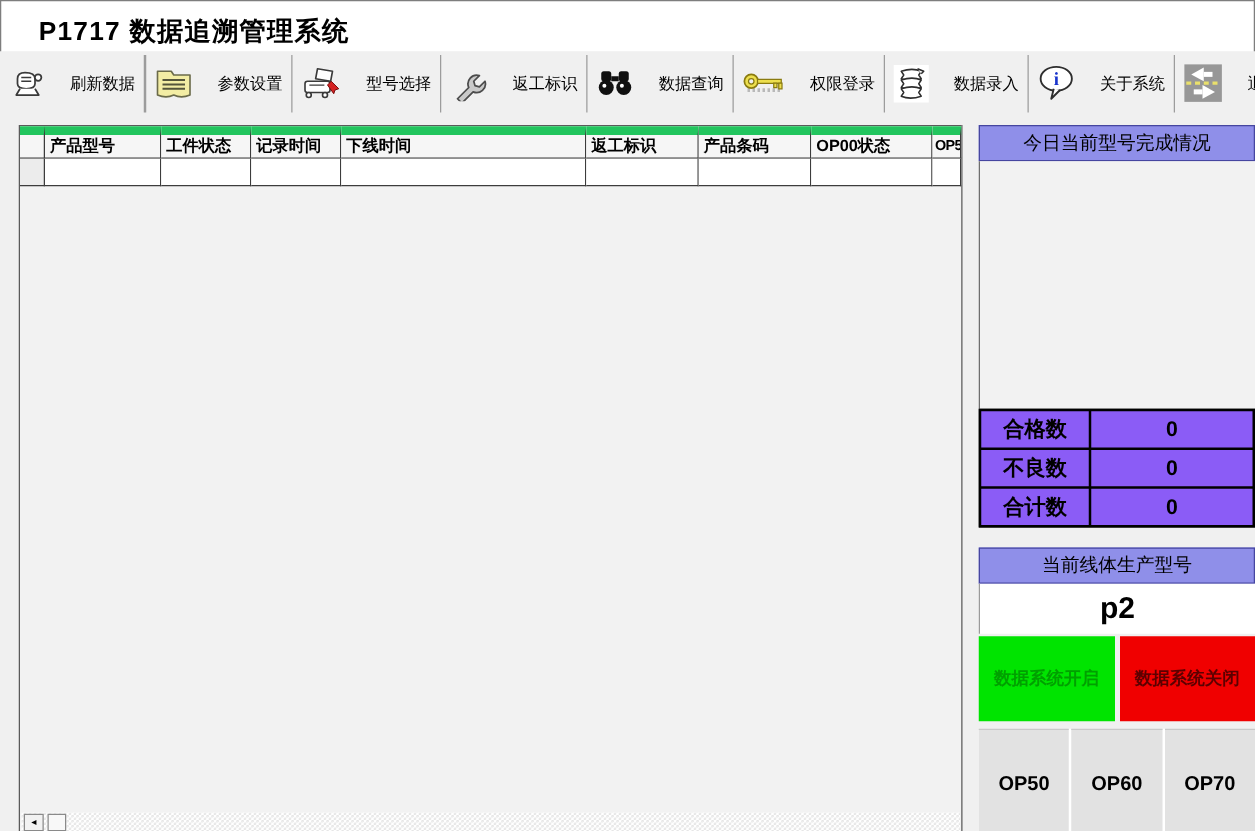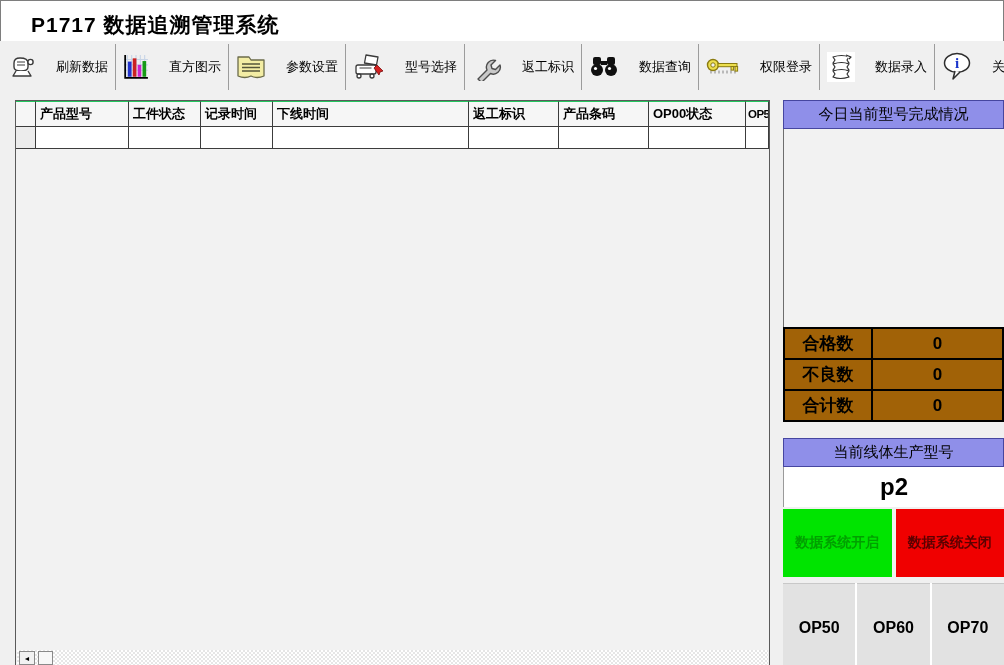--- a/index.html
+++ b/index.html
@@ -32,21 +32,21 @@
   .iconbox.white { background:#fff; padding:1px; }
 
   
   .table-area {
     position:absolute; left:15px; top:100px; width:755px; height:565px;
     background:#f2f2f2; border-left:1px solid #5a5a5a; border-right:1px solid #5a5a5a;
   }
   .grid-header, .grid-row { display:grid; grid-template-columns:20px 93px 72px 72px 196px 90px 90px 97px 1fr; }
   .grid-header { height:27px; border-top:1px solid #5a5a5a; }
   .grid-header .hcell {
-    background:#f6f6f6; border-right:1px solid #3c3c3c; border-bottom:1px solid #3c3c3c; border-top:1px solid #22c55e;
+    background:#f6f6f6; border-right:1px solid #3c3c3c; border-bottom:1px solid #3c3c3c; border-top:7px solid #22c55e;
     font-size:13px; font-weight:bold; display:flex; align-items:center; padding-left:4px;
     overflow:hidden; white-space:nowrap;
   }
   .grid-header .hcell.op50 { font-size:11.5px; padding-left:2px; letter-spacing:-0.5px; }
   .grid-row { height:22px; }
   .grid-row .cell {
     background:#ffffff; border-right:1px solid #3c3c3c; border-bottom:1px solid #3c3c3c;
   }
   .grid-row .cell.selector { background:#ececec; }
 
@@ -71,21 +71,21 @@
   .p-header {
     height:29px; background:#8F8FE9; border:1px solid #4646A0;
     display:flex; align-items:center; justify-content:center;
     font-size:15px; font-weight:normal;
   }
   .p-empty { height:198px; background:#f2f2f2; border-left:1px solid #6e6e6e; }
 
   .stats { background:#000; border:2px solid #000; display:grid; grid-template-rows:29px 29px 29px; row-gap:2px; }
   .stat-row { display:grid; grid-template-columns:86px 1fr; column-gap:2px; background:#000; }
   .stat-label, .stat-value {
-    background:#a16207; display:flex; align-items:center; justify-content:center;
+    background:#8b5cf6; display:flex; align-items:center; justify-content:center;
     font-size:17px; font-weight:bold;
   }
 
   .gap16 { height:16px; }
   .model-box {
     height:40px; background:#ffffff; border-left:1px solid #9a9a9a;
     display:flex; align-items:center; justify-content:center;
     font-size:24px; font-weight:bold;
   }
   .sys-btns { display:flex; gap:4px; margin-top:2px; height:68px; }
@@ -121,34 +121,20 @@
           <path d="M7 17 L4 22 L22 22 L19 17"></path>
           <circle cx="21.5" cy="8" r="2.6"></circle>
         </g>
         <path d="M8 8 h8 M8 11 h8" stroke="#3a3a3a" stroke-width="1.1" fill="none"></path>
       </svg>
     </span>
     <span>刷新数据</span>
   </button>
   <span class="tsep"></span>
 
-  <button class="tbtn">
-    <span class="iconbox">
-      <svg width="26" height="26" viewBox="0 0 24 24">
-        <path d="M4 1 v22 M8 1 v22 M12 1 v22 M16 1 v22 M20 1 v22" stroke="#c7d4e6" stroke-width="1"></path>
-        <path d="M1 5 h22 M1 10 h22 M1 15 h22" stroke="#c7d4e6" stroke-width="1"></path>
-        <rect x="4.5" y="7" width="3.4" height="14" fill="#2233cc"></rect>
-        <rect x="9" y="4" width="3.4" height="17" fill="#cc2222"></rect>
-        <rect x="13.5" y="10" width="3.4" height="11" fill="#cc22cc"></rect>
-        <rect x="18" y="6.5" width="3.4" height="14.5" fill="#169a16"></rect>
-        <path d="M2 1 v21 h21" stroke="#000" stroke-width="1.6" fill="none"></path>
-      </svg>
-    </span>
-    <span>直方图示</span>
-  </button>
   <span class="tsep"></span>
 
   <button class="tbtn">
     <span class="iconbox">
       <svg width="30" height="25" viewBox="0 0 30 25">
         <path d="M2 3 h11 l2 3 h13 v16 q-7 3 -13 0 q-6 3 -13 0 Z" fill="#F3EDA4" stroke="#6b6b4a" stroke-width="1.3" stroke-linejoin="round"></path>
         <path d="M6 10 h18 M6 13.5 h18 M6 17 h18" stroke="#55553a" stroke-width="1.6"></path>
       </svg>
     </span>
     <span>参数设置</span>

